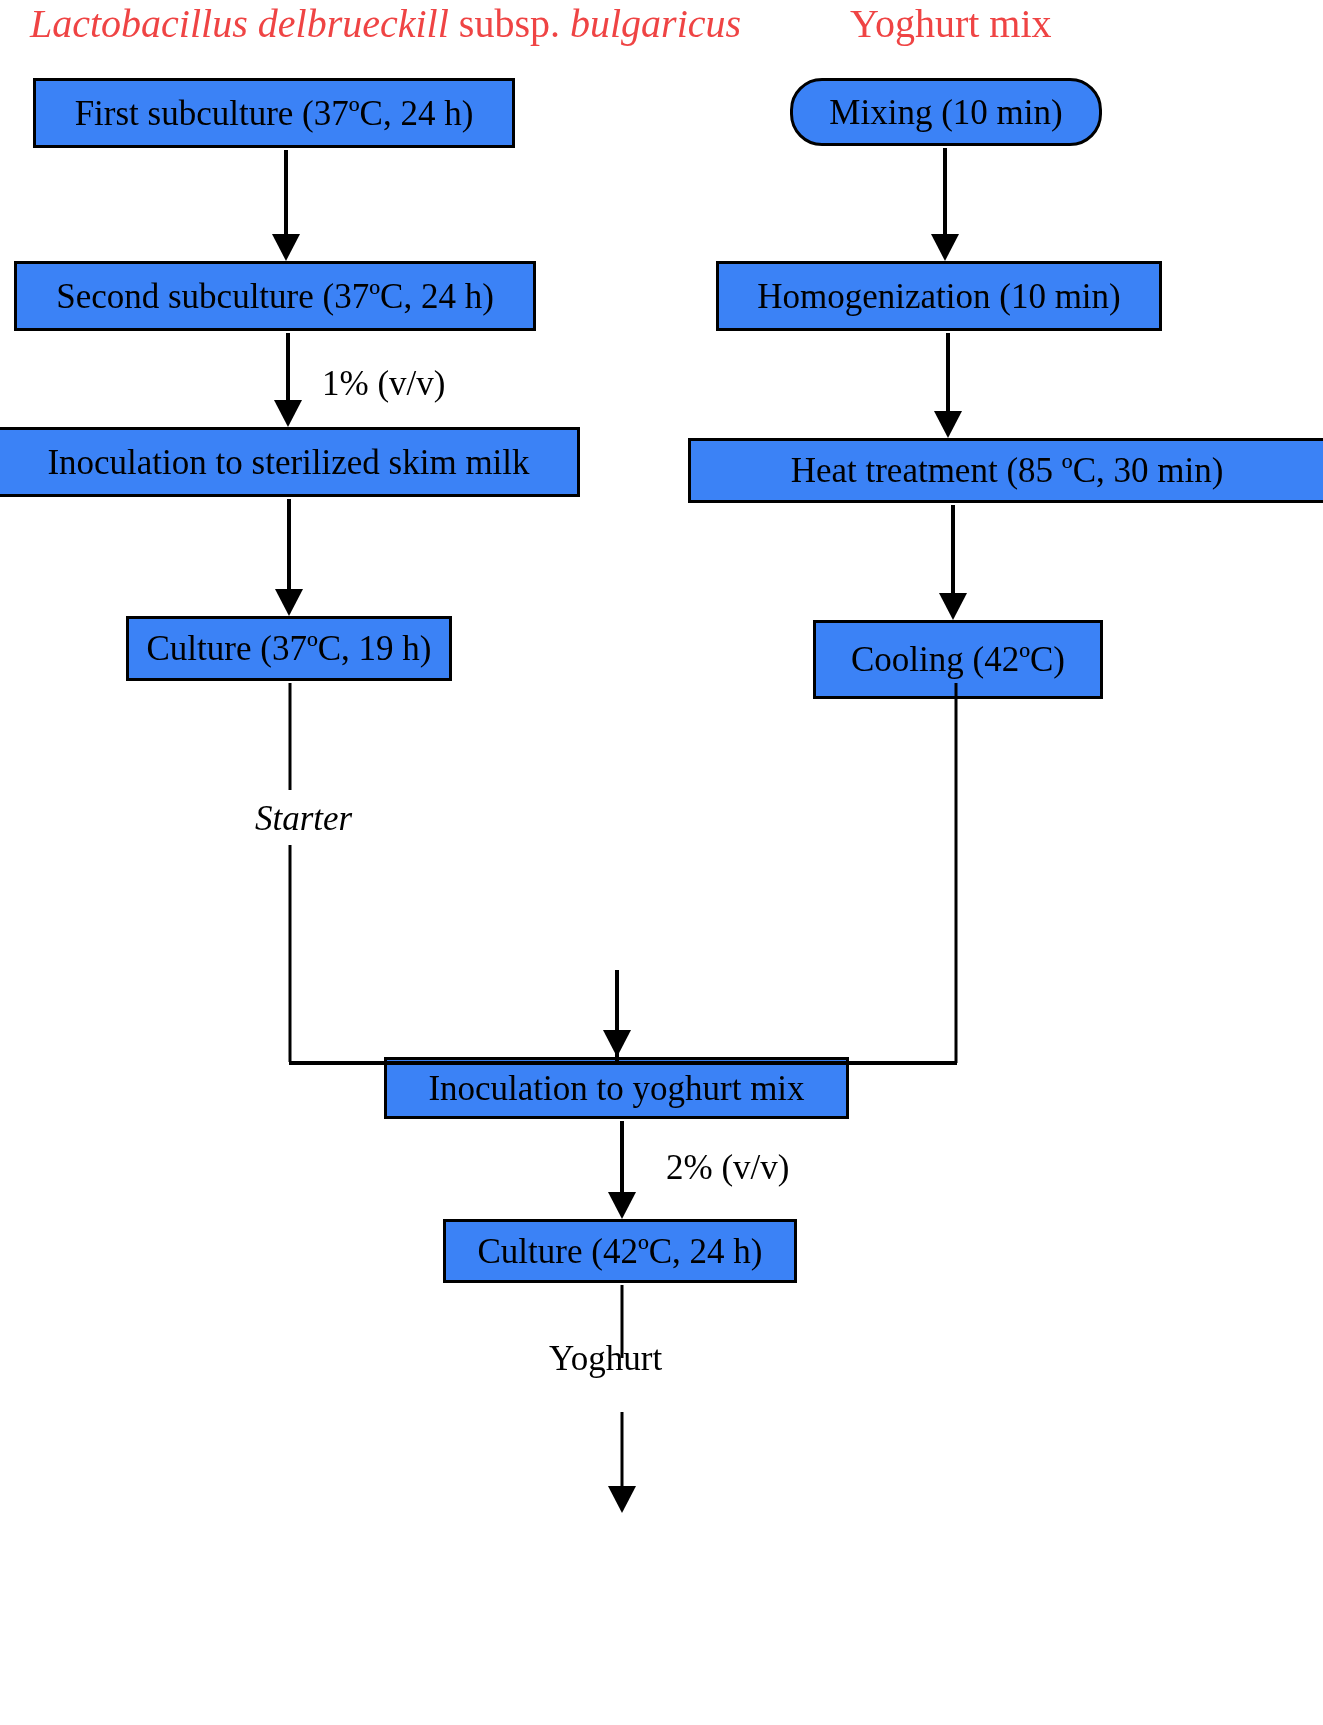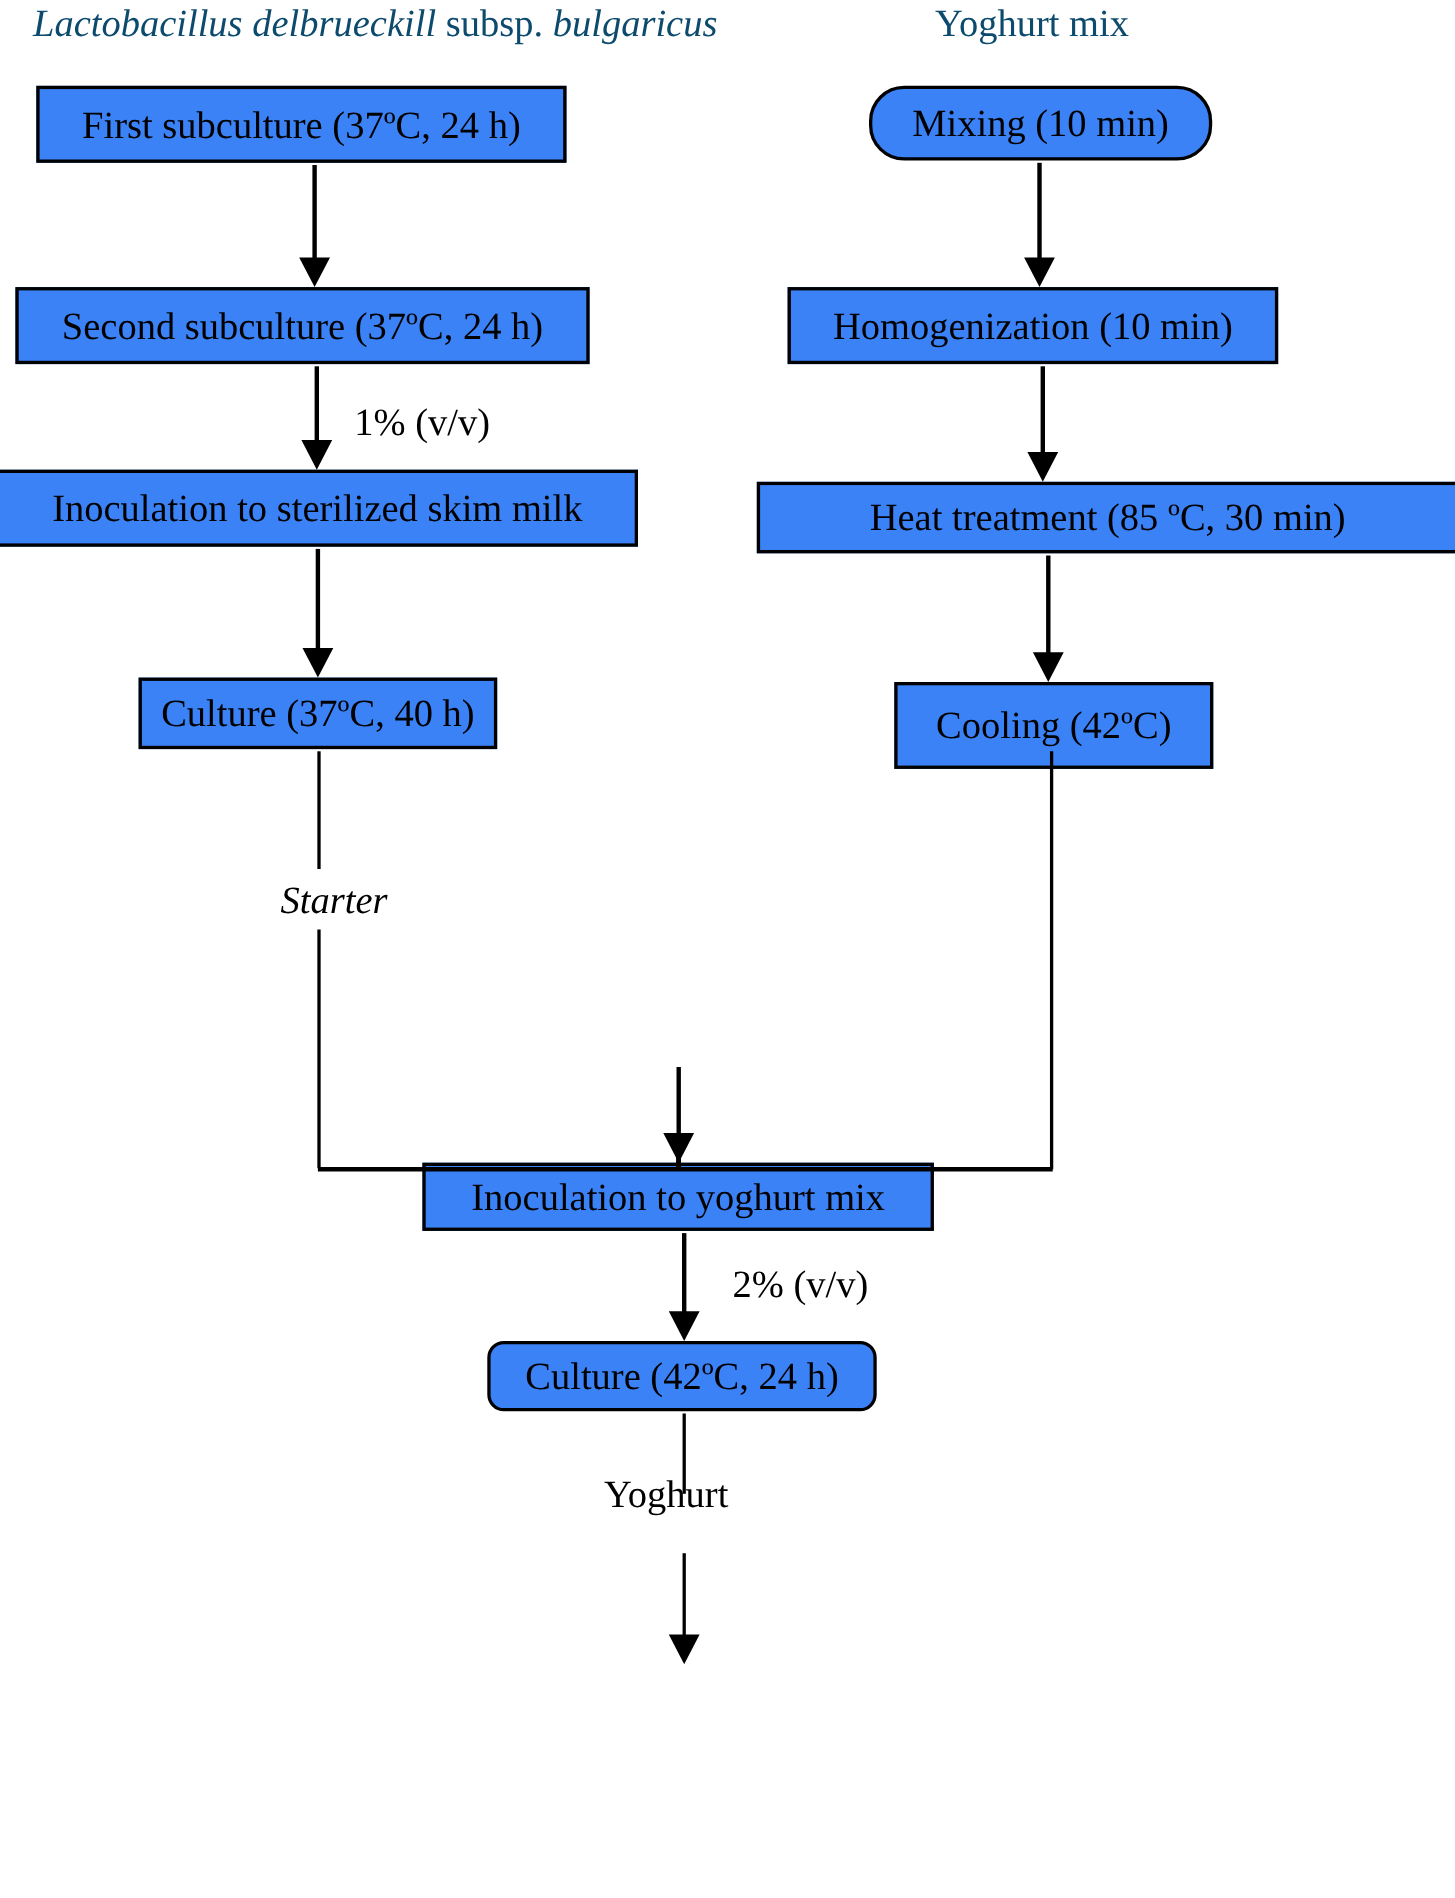--- a/index.html
+++ b/index.html
@@ -11,24 +11,24 @@
     position: relative;
     width: 1323px;
     height: 1725px;
     background: #ffffff;
     font-family: "Liberation Serif", "DejaVu Serif", serif;
     color: #000000;
     overflow: hidden;
   }
   .hdr {
     position: absolute;
-    font-size: 35px;
+    font-size: 40px;
     line-height: 1;
     white-space: nowrap;
-    color: #0c4a6e;
+    color: #ef4444;
   }
   .hdr .ital { font-style: italic; }
   .node {
     position: absolute;
     box-sizing: border-box;
     border: 3px solid #000000;
     background: #3b82f6;
     display: flex;
     align-items: center;
     justify-content: center;
@@ -69,21 +69,21 @@
 
   <div class="node" style="left:14px; top:261px; width:522px; height:70px;">
     <span>Second subculture (37ºC, 24 h)</span>
   </div>
 
   <div class="node" style="left:-3px; top:427px; width:583px; height:70px;">
     <span>Inoculation to sterilized skim milk</span>
   </div>
 
   <div class="node" style="left:126px; top:616px; width:326px; height:65px;">
-    <span>Culture (37ºC, 40 h)</span>
+    <span>Culture (37ºC, 19 h)</span>
   </div>
 
   <div class="node" style="left:790px; top:78px; width:312px; height:68px;border-radius:32px;">
     <span>Mixing (10 min)</span>
   </div>
 
   <div class="node" style="left:716px; top:261px; width:446px; height:70px;">
     <span>Homogenization (10 min)</span>
   </div>
 
@@ -92,21 +92,21 @@
   </div>
 
   <div class="node" style="left:813px; top:620px; width:290px; height:79px;">
     <span>Cooling (42ºC)</span>
   </div>
 
   <div class="node" style="left:384px; top:1057px; width:465px; height:62px;">
     <span>Inoculation to yoghurt mix</span>
   </div>
 
-  <div class="node" style="left:443px; top:1219px; width:354px; height:64px;border-radius:15px;">
+  <div class="node" style="left:443px; top:1219px; width:354px; height:64px;">
     <span>Culture (42ºC, 24 h)</span>
   </div>
 
 
   <div class="edge-label" style="left:322px; top:366px;">1% (v/v)</div>
 
   <div class="edge-label" style="left:255px; top:801px;font-style:italic;">Starter</div>
 
   <div class="edge-label" style="left:666px; top:1150px;">2% (v/v)</div>
 

